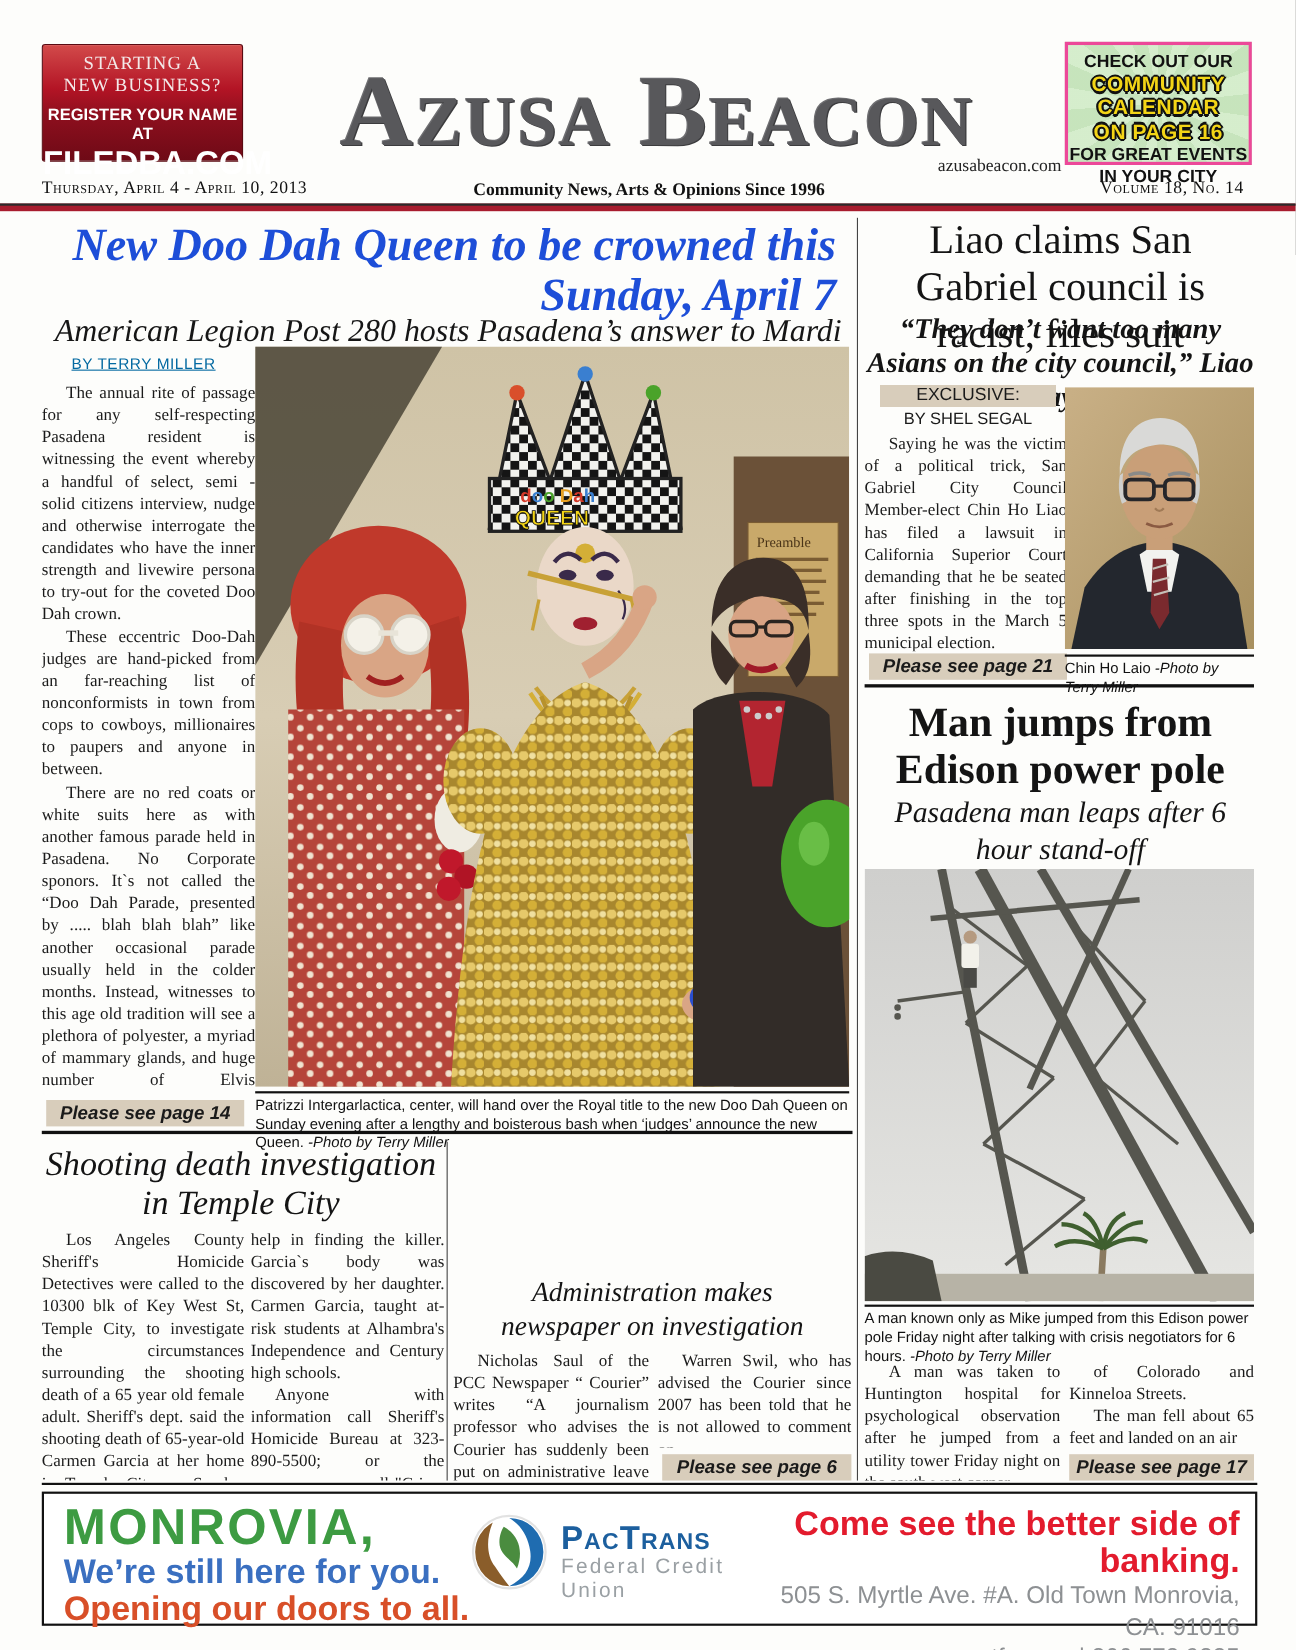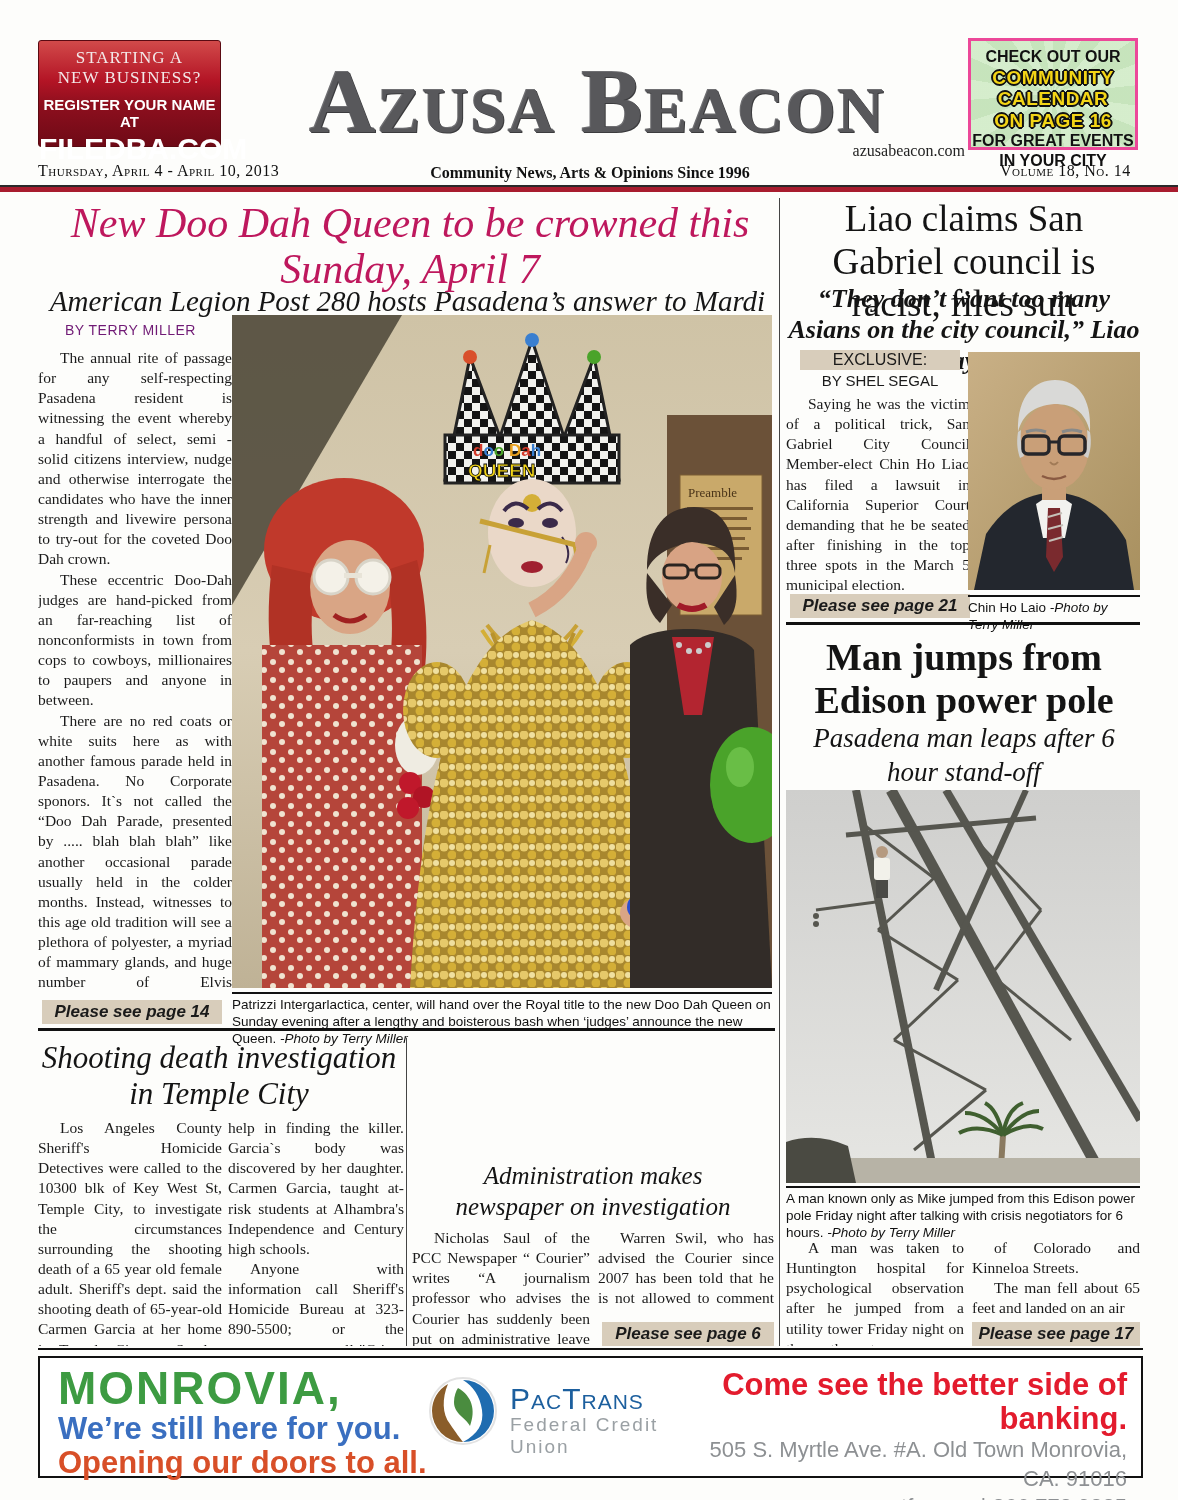--- a/index.html
+++ b/index.html
@@ -17,23 +17,23 @@
   .calendar { background:#cfe9c6; border:3px solid #ec4899; text-align:center; padding-top:6px; }
   .calendar .rays { position:absolute; inset:0; background:repeating-conic-gradient(from 0deg,#c3e2b8 0deg 14deg,#d8efcf 14deg 28deg); opacity:.7; }
   .calendar div { position:relative; }
   .cal-black { font-family:"Liberation Sans",sans-serif; font-weight:bold; font-size:16px; color:#111; line-height:1.25; }
   .cal-yellow { font-family:"Liberation Sans",sans-serif; font-weight:bold; font-size:19px; color:#f3d516; line-height:1.12; text-shadow:-2px 0 #111,2px 0 #111,0 -2px #111,0 2px #111,-1px -1px #111,1px 1px #111,-1px 1px #111,1px -1px #111; letter-spacing:.5px; }
   .dateline { font-size:16px; color:#111; font-variant:small-caps; letter-spacing:.5px; }
   .tagline { font-size:16px; font-weight:bold; color:#111; text-align:center; }
   .redrule { background:#a81c2e; border-top:2px solid #2a2a2a; }
 
   
-  .hl-doodah { font-weight:normal; font-style:italic; font-size:42px; line-height:1.1; text-align:center; color:#be185d; }
+  .hl-doodah { font-weight:bold; font-style:italic; font-size:42px; line-height:1.1; text-align:right; color:#1d4ed8; }
   .sub-doodah { font-style:italic; font-size:29px; text-align:center; color:#161616; }
-  .byline { font-family:"Liberation Sans",sans-serif; font-size:14px; color:#701a75; letter-spacing:.5px; }
+  .byline { font-family:"Liberation Sans",sans-serif; font-size:14px; color:#0369a1; letter-spacing:.5px;text-decoration:underline; }
   .hl-liao { font-size:37px; line-height:1.15; text-align:center; color:#141414; }
   .quote-liao { font-weight:bold; font-style:italic; font-size:26px; line-height:1.2; text-align:center; color:#141414; }
   .hl-edison { font-weight:bold; font-size:38px; line-height:1.12; text-align:center; color:#141414; }
   .sub-edison { font-style:italic; font-size:27px; line-height:1.25; text-align:center; color:#141414; }
   .hl-shooting { font-style:italic; font-size:31px; line-height:1.15; text-align:center; color:#141414; }
   .hl-pcc { font-weight:bold; font-style:italic; font-size:33px; line-height:1.18; text-align:center; color:#141414; }
   .sub-pcc { font-style:italic; font-size:25px; line-height:1.25; text-align:center; color:#141414; }
 
   
   .col { font-size:15.5px; line-height:1.3; text-align:justify; color:#1a1a1a; overflow:hidden; }
@@ -44,21 +44,21 @@
   .exclusive { background:#d8cdbb; font-family:"Liberation Sans",sans-serif; font-size:16px; text-align:center; color:#1a1a1a; padding:1px 0; }
   .shel { font-family:"Liberation Sans",sans-serif; font-size:15px; color:#1a1a1a; text-align:center; }
   .vline { background:#444; width:1px; }
   .blackline { background:#111; }
 
   
   .adbox { border:2px solid #111; background:#fff; }
   .monrovia1 { font-family:"Liberation Sans",sans-serif; font-weight:bold; font-size:46px; color:#3d9b42; letter-spacing:2px; line-height:1.05; }
   .monrovia2 { font-family:"Liberation Sans",sans-serif; font-weight:bold; font-size:31px; color:#3a6fc0; line-height:1.1; }
   .monrovia3 { font-family:"Liberation Sans",sans-serif; font-weight:bold; font-size:31px; color:#d84f28; line-height:1.1; }
-  .pactrans-name { font-family:"Liberation Sans",sans-serif; font-weight:normal; font-variant:small-caps; font-size:30px; color:#1c5f9e; letter-spacing:1px; line-height:1; }
+  .pactrans-name { font-family:"Liberation Sans",sans-serif; font-weight:bold; font-variant:small-caps; font-size:30px; color:#1c5f9e; letter-spacing:1px; line-height:1; }
   .pactrans-sub { font-family:"Liberation Sans",sans-serif; font-size:19px; color:#9aa0a4; letter-spacing:2px; }
   .bank1 { font-family:"Liberation Sans",sans-serif; font-weight:bold; font-size:31px; color:#e31b2d; text-align:right; line-height:1.1; }
   .bank2 { font-family:"Liberation Sans",sans-serif; font-size:22px; color:#8d9093; text-align:right; line-height:1.3; }
 </style>
 </head>
 <body>
 
 <div id="page">
 
   <div class="abs masthead-title" style="left:230px; top:55px; width:735px;">Azusa Beacon</div>

